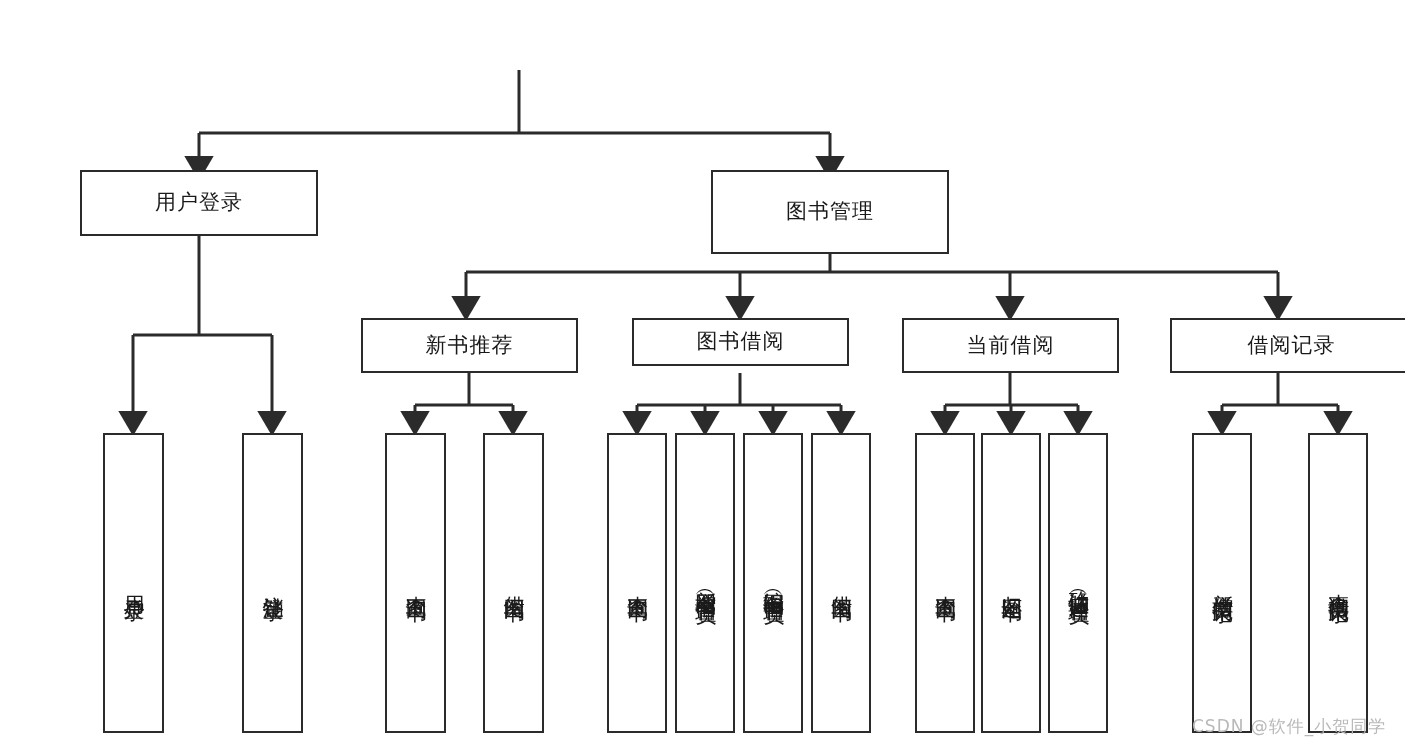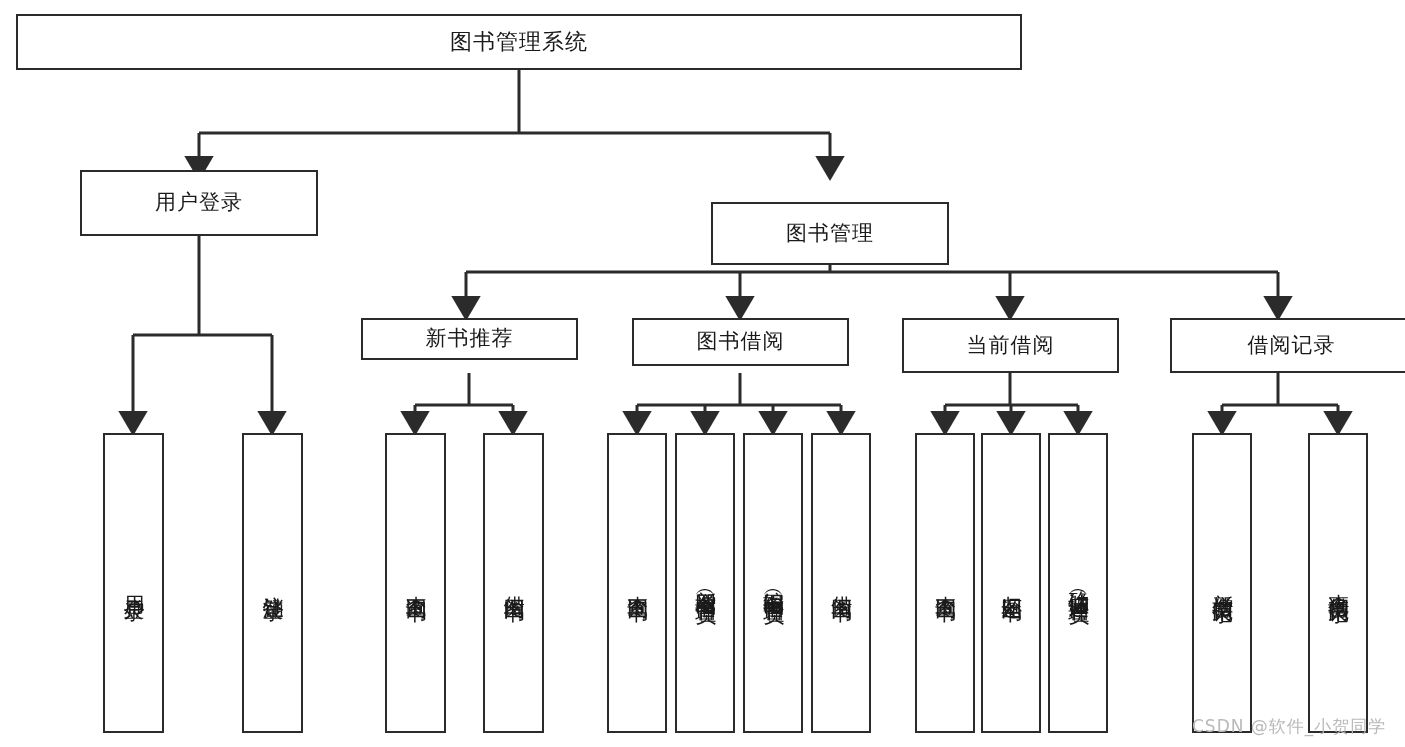--- a/index.html
+++ b/index.html
@@ -116,32 +116,29 @@
       <path d="M1011,405 L1011,415" marker-end="url(#arrow)"></path>
       <path d="M1078,405 L1078,415" marker-end="url(#arrow)"></path>
 
       <path d="M1278,373 L1278,405"></path>
       <path d="M1222,405 L1338,405"></path>
       <path d="M1222,405 L1222,415" marker-end="url(#arrow)"></path>
       <path d="M1338,405 L1338,415" marker-end="url(#arrow)"></path>
     </g>
   </svg>
 
-  <div class="node horiz root" style="left:16px; top:14px; width:1006px; height:56px;">
-    <span>图书管理系统</span>
-  </div>
 
   <div class="node horiz" style="left:80px; top:170px; width:238px; height:66px;">
     <span>用户登录</span>
   </div>
-  <div class="node horiz" style="left:711px; top:170px; width:238px; height:63px;margin-top:32px;">
+  <div class="node horiz" style="left:711px; top:170px; width:238px; height:84px;">
     <span>图书管理</span>
   </div>
 
-  <div class="node horiz" style="left:361px; top:318px; width:217px; height:42px;">
+  <div class="node horiz" style="left:361px; top:318px; width:217px; height:55px;">
     <span>新书推荐</span>
   </div>
   <div class="node horiz" style="left:632px; top:318px; width:217px; height:48px;">
     <span>图书借阅</span>
   </div>
   <div class="node horiz" style="left:902px; top:318px; width:217px; height:55px;justify-content:center;">
     <span>当前借阅</span>
   </div>
   <div class="node horiz" style="left:1170px; top:318px; width:243px; height:55px;">
     <span>借阅记录</span>

